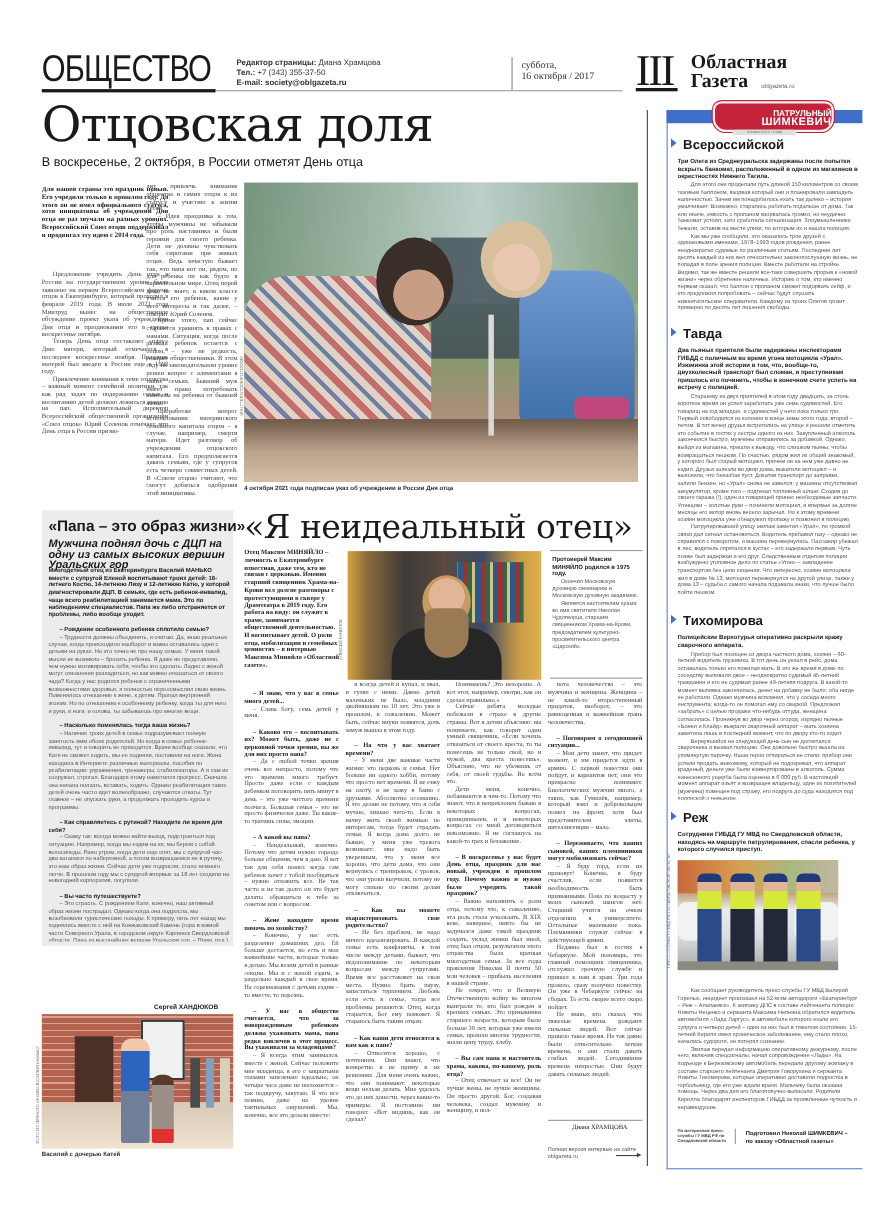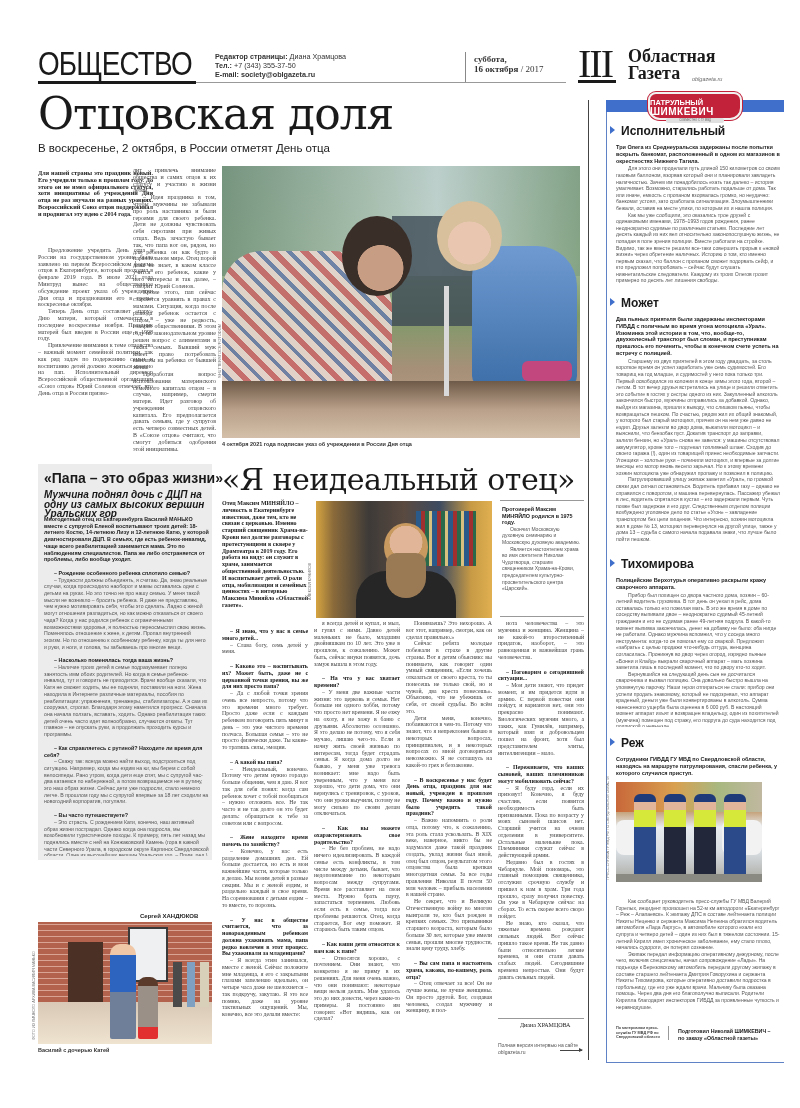--- a/index.html
+++ b/index.html
@@ -8,21 +8,21 @@
   .abs { position: absolute; }
 
   
   #rubric { left: 38px; top: 46px; font-family: "Liberation Sans", sans-serif; font-size: 34px; letter-spacing: -1px; color: #1a1a1a; line-height: 1; transform: scaleX(0.82); transform-origin: left top; }
   #rubric-underline { left: 38px; top: 81px; width: 158px; height: 3px; background: #1a1a1a; }
   #header-rule { left: 196px; top: 82px; width: 370px; height: 1px; background: #999; }
   #editor-info { left: 215px; top: 52px; font-family: "Liberation Sans", sans-serif; font-size: 7.2px; line-height: 9px; color: #333; }
   #editor-info b { font-weight: bold; }
   #header-vsep { left: 465px; top: 52px; width: 1px; height: 30px; background: #888; }
   #issue-date { left: 474px; top: 54px; font-family: "Liberation Serif", serif; font-size: 9px; line-height: 10px; color: #333; }
-  #issue-date b { font-weight: bold; }
+  #issue-date b { font-weight: normal; }
   #page-number { left: 578px; top: 44px; font-family: "Liberation Serif", serif; font-size: 40px; line-height: 1; color: #1a1a1a; letter-spacing: -2px; }
   #page-num-underline { left: 578px; top: 80px; width: 38px; height: 3px; background: #1a1a1a; }
   #masthead { left: 628px; top: 48px; font-family: "Liberation Serif", serif; font-weight: bold; font-size: 18px; line-height: 17px; color: #1a1a1a; }
   #masthead-url { left: 692px; top: 76px; font-family: "Liberation Sans", sans-serif; font-size: 5.5px; color: #666; font-style: italic; }
 
   
   #main-headline { left: 38px; top: 92px; font-family: "DejaVu Serif", serif; font-size: 44px; line-height: 1; color: #1a1a1a; letter-spacing: -1px; }
   #main-subhead { left: 38px; top: 142px; font-family: "Liberation Sans", sans-serif; font-size: 11.5px; color: #222; }
 
   
@@ -70,21 +70,21 @@
   #iv-sign-rule { left: 498px; top: 1018px; width: 86px; height: 1px; background: #999; }
   #iv-sign { left: 520px; top: 1022px; font-family: "Liberation Serif", serif; font-size: 6px; color: #222; }
   #iv-fulllink { left: 498px; top: 1042px; width: 86px; font-family: "Liberation Sans", sans-serif; font-size: 5px; line-height: 6.5px; color: #555; }
   #iv-arrow { left: 560px; top: 1050px; width: 22px; height: 1px; background: #444; }
   #iv-arrow::after { content: ""; position: absolute; right: -1px; top: -2px; border-left: 4px solid #444; border-top: 2.5px solid transparent; border-bottom: 2.5px solid transparent; }
   #right-vrule { left: 588px; top: 100px; width: 1px; height: 960px; background: #444; }
 
   
   #patrol-frame { left: 606px; top: 100px; width: 178px; height: 963px; border-left: 1px solid #5f82c7; border-bottom: 1px solid #5f82c7; }
   #patrol-bar { left: 606px; top: 100px; width: 178px; height: 12px; background: #3f6fcb; }
-  #patrol-badge { left: 648px; top: 92px; width: 94px; height: 28px; background: #c2223a; border-radius: 8px 8px 12px 12px; border: 2px solid #f1f1f1; box-shadow: 0 0 0 1px #c2223a; text-align: left; color: #fff; font-family: "Liberation Sans", sans-serif; font-weight: bold; font-size: 7.5px; line-height: 8.5px; padding-top: 5px; }
+  #patrol-badge { left: 648px; top: 92px; width: 110px; height: 28px; background: #c2223a; border-radius: 8px 8px 12px 12px; border: 2px solid #f1f1f1; box-shadow: 0 0 0 1px #c2223a; text-align: right; color: #fff; font-family: "Liberation Sans", sans-serif; font-weight: bold; font-size: 7.5px; line-height: 8.5px; padding-top: 5px; }
   #patrol-badge .big { font-size: 10px; letter-spacing: 0.5px; }
   #patrol-badge-tag { left: 666px; top: 118px; width: 58px; height: 5px; background: #e0e0e0; border-radius: 2px; font-family: "Liberation Sans", sans-serif; font-size: 2.8px; color: #666; text-align: center; line-height: 5px; }
   .p-head { position: absolute; left: 610px; font-family: "Liberation Sans", sans-serif; font-weight: bold; font-size: 12px; color: #1a1a1a; }
   .p-head .tri { display: inline-block; width: 0; height: 0; border-left: 5px solid #3f6fcb; border-top: 4px solid transparent; border-bottom: 4px solid transparent; margin-right: 6px; vertical-align: 1px; }
   .p-body { position: absolute; left: 616px; width: 164px; font-family: "Liberation Sans", sans-serif; font-size: 5.1px; line-height: 6.6px; color: #555; overflow: hidden; }
   .p-body p { text-indent: 12px; }
   .p-body .lead { font-family: "Liberation Sans", sans-serif; color: #222; font-size: 5.5px; line-height: 6.8px; margin-bottom: 1px; text-indent: 0; }
   #p1-head { top: 124px; }
   #p1-body { top: 144px; height: 146px; }
   #p2-head { top: 296px; }
@@ -249,28 +249,28 @@
 <div class="abs" id="right-vrule"></div>
 
 <div class="abs" id="patrol-frame"></div>
 <div class="abs" id="patrol-bar"></div>
 <div class="abs" id="patrol-badge">
   <div>ПАТРУЛЬНЫЙ</div>
   <div class="big">ШИМКЕВИЧ</div>
 </div>
 <div class="abs" id="patrol-badge-tag">СОВМЕСТНО С ГУ МВД</div>
 
-<div class="p-head" id="p1-head"><span class="tri"></span><span>Исполнительный</span></div>
+<div class="p-head" id="p1-head"><span class="tri"></span><span>Всероссийской</span></div>
 <div class="p-body" id="p1-body">
   <p class="lead">Три Олега из Среднеуральска задержаны после попытки вскрыть банкомат, расположенный в одном из магазинов в окрестностях Нижнего Тагила.</p>
   <p>Для этого они проделали путь длиной 150 километров со своим газовым баллоном, взорвав который они и планировали завладеть наличностью. Зачем им понадобилось ехать так далеко – история умалчивает. Возможно, старались работать подальше от дома. Так или иначе, емкость с пропаном взорвалась громко, но неудачно: банкомат устоял, зато сработала сигнализация. Злоумышленники бежали, оставив на месте улики, по которым их и нашла полиция.</p>
   <p>Как мы уже сообщили, это оказались трое друзей с одинаковыми именами, 1978–1993 годов рождения, ранее неоднократно судимые по различным статьям. Последние лет десять каждый из них вел относительно законопослушную жизнь, не попадая в поле зрения полиции. Вместе работали на стройке. Видимо, так же вместе решили все-таки совершить прорыв к «новой жизни» через обретение наличных. Историю о том, кто именно первым сказал, что баллон с пропаном сможет подорвать сейф, и кто предложил попробовать – сейчас будут слушать нижнетагильские следователи. Каждому из троих Олегов грозит примерно по десять лет лишения свободы.</p>
 </div>
 
-<div class="p-head" id="p2-head"><span class="tri"></span><span>Может</span></div>
+<div class="p-head" id="p2-head"><span class="tri"></span><span>Тавда</span></div>
 <div class="p-body" id="p2-body">
   <p class="lead">Два пьяных приятеля были задержаны инспекторами ГИБДД с поличным во время угона мотоцикла «Урал». Изюминка этой истории в том, что, вообще-то, двухколесный транспорт был сломан, и преступникам пришлось его починить, чтобы в конечном счете успеть на встречу с полицией.</p>
   <p>Старшему из двух приятелей в этом году двадцать, за столь короткое время он успел заработать уже семь судимостей. Его товарищ на год младше, и судимостей у него пока только три. Первый освободился из колонии в конце зимы этого года, второй – летом. В тот вечер друзья встретились на улице и решили отметить это событие в гостях у сестры одного из них. Закупленный алкоголь закончился быстро, мужчины отправились за добавкой. Однако, выйдя из магазина, пришли к выводу, что слишком пьяны, чтобы возвращаться пешком. По счастью, рядом жил их общий знакомый, у которого был старый мотоцикл, причем он на нем уже давно не ездил. Друзья залезли во двор дома, выкатили мотоцикл – и выяснили, что бензобак пуст. Докатив транспорт до заправки, залили бензин, но «Урал» снова не завелся: у машины отсутствовал аккумулятор, кроме того – подтекал топливный шланг. Сходив до своего гаража (!), один из товарищей принес необходимые запчасти. Угонщики – золотые руки – починили мотоцикл, и впервые за долгие месяцы его мотор вновь весело зарычал. Но к этому времени хозяин мотоцикла уже обнаружил пропажу и позвонил в полицию.</p>
   <p>Патрулировавший улицу экипаж заметил «Урал», по громкой связи дал сигнал остановиться. Водитель прибавил газу – однако не справился с поворотом, и машина перевернулась. Пассажир убежал в лес, водитель спрятался в кустах – его задержали первым. Чуть позже был задержан и его друг. Следственным отделом полиции возбуждено уголовное дело по статье «Угон» – завладение транспортом без цели хищения. Что интересно, хозяин мотоцикла жил в доме № 13, мотоцикл перевернулся на другой улице, также у дома 13 – судьба с самого начала подавала знаки, что лучше было пойти пешком.</p>
 </div>
 
 <div class="p-head" id="p3-head"><span class="tri"></span><span>Тихомирова</span></div>
 <div class="p-body" id="p3-body">
   <p class="lead">Полицейские Верхотурья оперативно раскрыли кражу сварочного аппарата.</p>
   <p>Прибор был похищен со двора частного дома, хозяин – 60-летний водитель грузовика. В тот день он уехал в рейс, дома оставалась только его пожилая мать. В это же время в доме по соседству выпивали двое – неоднократно судимый 45-летний гражданин и его не судимая ранее 49-летняя подруга. В какой-то момент выпивка закончилась, денег на добавку не было: оба нигде не работали. Однако мужчина вспомнил, что у соседа много инструмента: когда-то он помогал ему со сваркой. Предложил «забрать» с целью продажи что-нибудь оттуда, женщина согласилась. Проникнув во двор через огород, изрядно пьяные «Бонни и Клайд» выкрали сварочный аппарат – мать хозяина заметила лишь в последний момент, что по двору кто-то ходит.</p>

